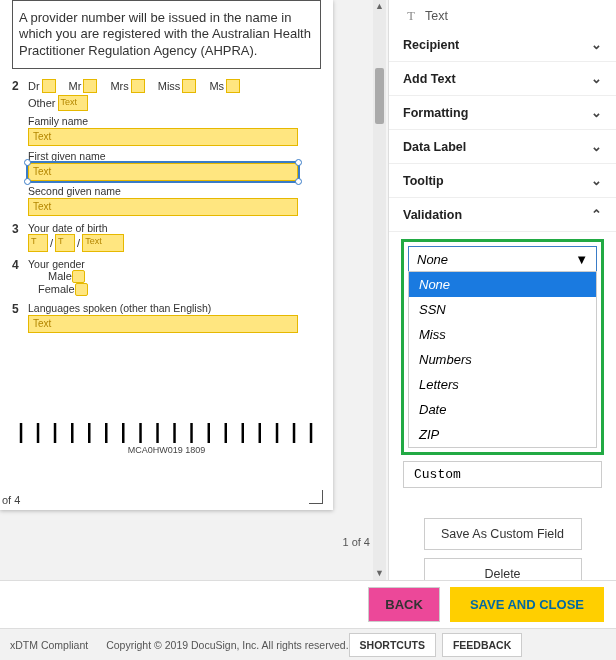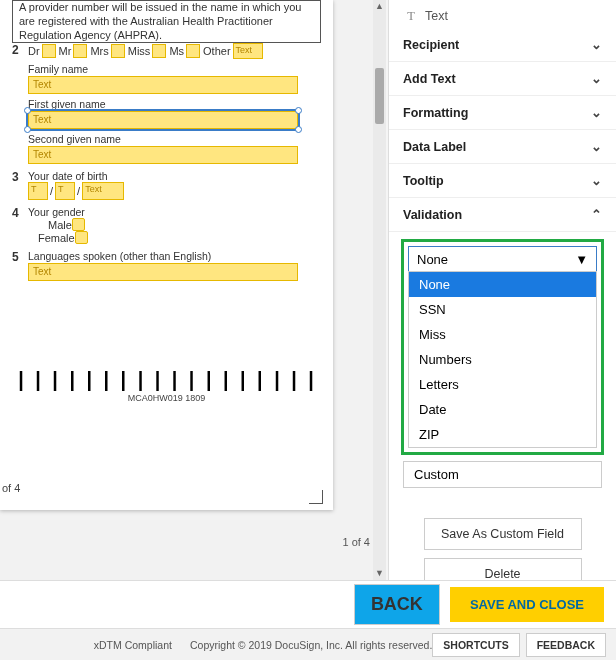--- a/index.html
+++ b/index.html
@@ -26,30 +26,31 @@
       top: 0;
       width: 333px;
       height: 510px;
       background: #fff;
       box-shadow: 0 1px 4px rgba(0,0,0,.25);
       padding: 0 12px 12px 12px;
       overflow: hidden;
     }
     .note-box {
       border: 1px solid #555;
-      padding: 0 6px;
-      font-size: 11px;
+      padding: 9px 6px;
+      font-size: 13px;
       color: #333;
+      margin-bottom: 10px;
       line-height: 1.25;
     }
     .row { display: flex; margin-bottom: 6px; }
     .num { width: 16px; font-weight: bold; font-size: 12px; color: #333; }
     .content { flex: 1; font-size: 11px; color: #333; }
     .titles-line { display:flex; align-items:center; gap:2px; flex-wrap:wrap; }
-    .title-opt { display:flex; align-items:center; gap:2px; margin-right:1px; }
+    .title-opt { display:flex; align-items:center; gap:2px; margin-right:11px; }
     .ds-box {
       display:inline-block; border:1px solid #e6b800;
       background:#ffe680; color:#b38600;
       font-size:9px; width:14px; height:14px;
     }
     .ds-box.wide { width:30px; height:16px; padding:1px 2px; }
     .field-label { font-size: 10.5px; color:#333; margin-top:4px; }
     .ds-input {
       border:1px solid #e6b800; background:#ffe680;
       color:#b38600; font-size:10px; padding:2px 4px;
@@ -85,21 +86,21 @@
       font-size:30px; line-height:20px;
       overflow:hidden; white-space:nowrap;
     }
     .barcode-text { text-align:center; font-size:9px; margin-top:2px; color:#444; }
     .corner {
       position:absolute; right:10px; bottom:6px;
       width:14px; height:14px;
       border-right:1.5px solid #555; border-bottom:1.5px solid #555;
     }
     .page-of {
-      position:absolute; left:0; top:478px;
+      position:absolute; left:0; top:490px;
       font-size:11px; color:#444; padding:4px 2px;
     }
     .page-counter {
       position:absolute; right:16px; top:536px;
       font-size:11px; color:#555;
     }
     .vscroll {
       position:absolute; left:373px; top:0;
       width:13px; height:580px; background:#eaeaea;
     }
@@ -132,72 +133,73 @@
       margin-right:6px; color:#888; font-family:Georgia,serif;
     }
     .chev { color:#444; font-size:13px; }
     .validation-body {
       padding:8px 14px 14px 14px;
     }
     .val-wrap {
       border:3px solid #22aa44;
       padding:4px; margin:-1px -2px 0 -2px;
       position:relative;
+      font-style:italic;
     }
     .val-select {
       border:1px solid #3a7cc7; height:26px;
       display:flex; align-items:center; justify-content:space-between;
       padding:0 8px; font-size:13px; background:#fff;
       cursor:pointer;
     }
     .val-dropdown {
       background:#fff; border:1px solid #ccc;
       margin-top:-1px;
       max-height:180px; overflow:hidden;
     }
     .val-opt {
       padding:5px 10px; font-size:13px; cursor:pointer;
     }
     .val-opt.sel { background:#1a7ae0; color:#fff; }
     .val-custom {
       border:1px solid #ccc; margin-top:6px;
-      padding:5px 10px; font-size:13px; cursor:pointer;
+      padding:5px 10px; font-size:13px; cursor:pointer;font-family:Liberation Mono, monospace;
     }
     .panel-btn {
       display:block; margin:8px auto 0 auto;
       width:158px; height:32px;
       border:1px solid #ccc; background:#fff;
       font-size:12.5px; color:#333; cursor:pointer;
     }
 
     
     .action-bar {
       position:absolute; left:0; top:580px;
       width:616px; height:48px;
       background:#fff; border-top:1px solid #ddd;
       display:flex; justify-content:flex-end; align-items:center;
       padding:0 12px; gap:10px;
     }
     .btn-back {
-      border:1px solid #ccc; background:#0ea5e9;
-      padding:9px 16px; font-weight:bold; font-size:18px;
+      border:1px solid #ccc; background:#ec4899;
+      padding:9px 16px; font-weight:bold; font-size:13px;
       cursor:pointer; color:#333;
     }
     .btn-save {
       border:none; background:#ffcf00;
       padding:10px 20px; font-weight:bold; font-size:13px;
       cursor:pointer; color:#0369a1;
     }
     .footer {
       position:absolute; left:0; top:628px;
       width:616px; height:32px;
       background:#f2f2f2; border-top:1px solid #ddd;
       display:flex; align-items:center;
       padding:0 10px; font-size:10.5px; color:#555;
-      justify-content:flex-end;
+      justify-content:flex-start;
     }
     .footer-left { display:flex; gap:18px; }
     .footer-btns { display:flex; gap:6px; }
     .footer-btn {
       border:1px solid #ccc; background:#fff;
       padding:5px 10px; font-size:10.5px; font-weight:bold;
       cursor:pointer; color:#333;
     }
   </style>
 </head>

